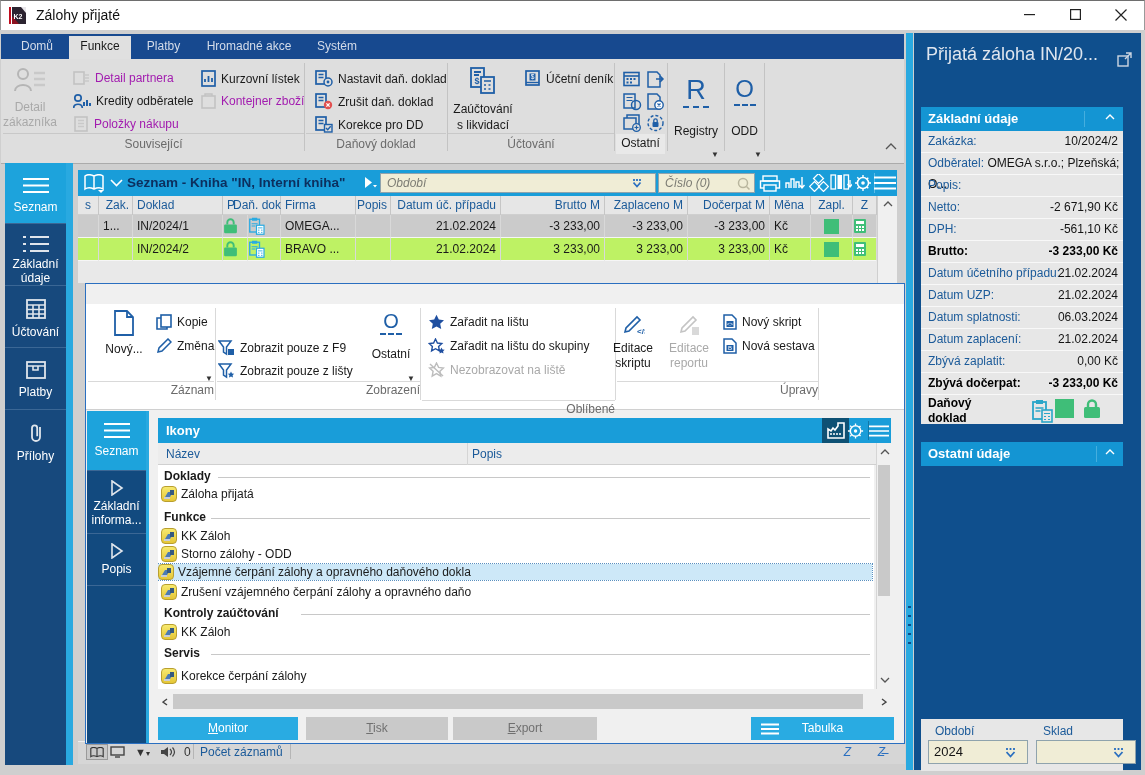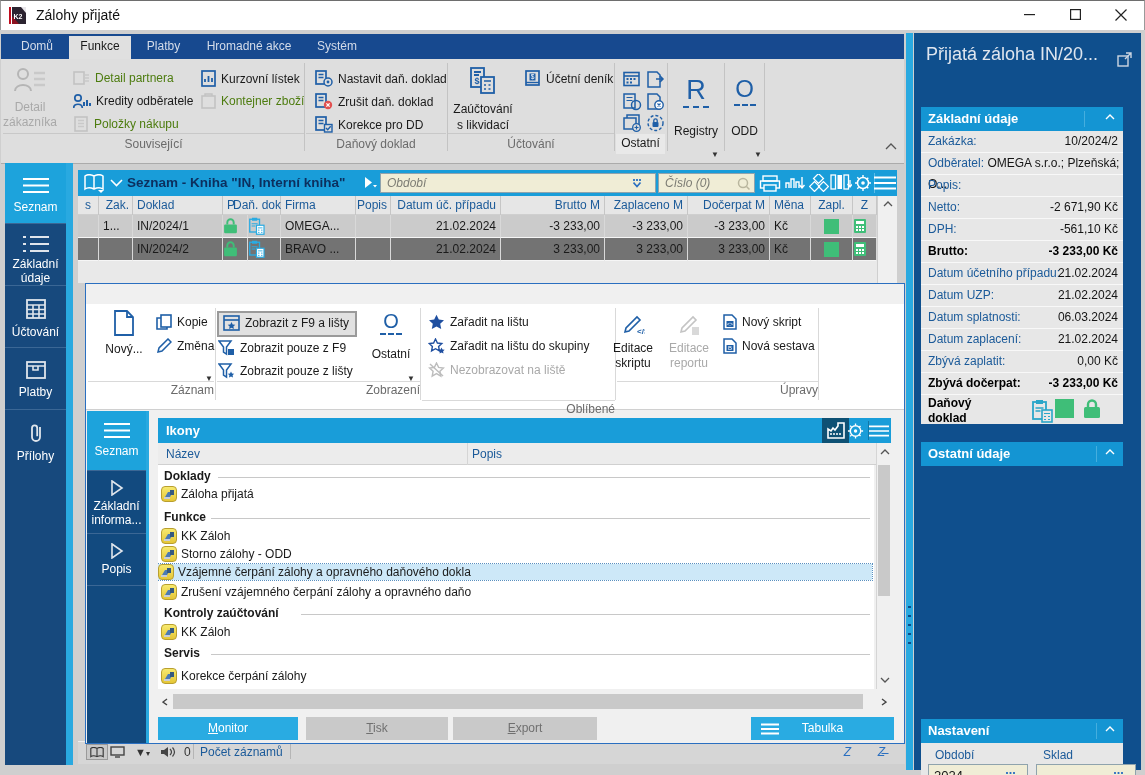--- a/index.html
+++ b/index.html
@@ -12,21 +12,21 @@
 
 #tabrow { left:1px; top:34px; width:903px; height:25px; background:#17498f; }
 .tab { position:absolute; top:0; height:25px; line-height:25px; color:#d4dce9; font-size:12px; text-align:center; }
 #tab-funkce { background:#e0e0e0; color:#1a1a1a; top:2px; height:23px; line-height:21px; }
 
 #ribbon { left:1px; top:59px; width:903px; height:105px; background:#dedede; border-bottom:1px solid #ababab; }
 .rgroupsep { position:absolute; top:4px; width:1px; height:88px; background:#c3c3c3; }
 .rcaption { position:absolute; top:74px; height:22px; line-height:20px; font-size:12px; color:#6b6b6b; text-align:center; border-top:1px solid #c8c8c8; }
 .ritem { position:absolute; height:22px; font-size:12px; color:#1a1a1a; white-space:nowrap; }
 .ritem .ic { display:inline-block; vertical-align:-4px; margin-right:5px; }
-.ritem.dis { color:#4d7c0f;text-align:center; }
+.ritem.dis { color:#a21caf;text-align:center; }
 .bigbtn { position:absolute; text-align:center; font-size:12px; color:#1a1a1a; }
 .bigbtn.dis { color:#a9a9a9; }
 
 #sidebar { left:5px; top:163px; width:61px; height:602px; background:#17497d; }
 #sidebarline { left:66px; top:163px; width:7px; height:602px; background:#29a9e0; }
 .stile { position:absolute; left:0; width:61px; text-align:center; color:#fff; font-size:12px; border-bottom:1px solid #3b6795; }
 .stile.active { background:#1da3dc; }
 
 #tablepanel { left:78px; top:170px; width:819px; height:113px; background:#e9e9e9; }
 #ttoolbar { left:0; top:0; width:819px; height:26px; background:#199dd9; }
@@ -402,21 +402,21 @@
             <rect x="3" y="8" width="2" height="2"></rect>
             <rect x="6" y="8" width="2" height="2"></rect>
             <rect x="9" y="8" width="2" height="2"></rect>
             <rect x="3" y="11" width="2" height="2"></rect>
             <rect x="6" y="11" width="2" height="2"></rect>
             <rect x="9" y="11" width="2" height="2"></rect>
           </g>
         </svg>
       </div>
     </div>
-  <div class="row" style="top:68px;background:#737373;" id="row2">
+  <div class="row" style="top:68px;background:#bef264;" id="row2">
       <div class="cell" style="left:0px;width:21px;text-align:left;padding-left:4px;"></div>
       <div class="cell" style="left:21px;width:34px;text-align:left;padding-left:4px;"></div>
       <div class="cell" style="left:55px;width:90px;text-align:left;padding-left:4px;">IN/2024/2</div>
       <div class="cell" style="left:145px;width:25px;text-align:center;">
         <svg width="15" height="16" viewBox="0 0 18 20" style="margin-top:3px">
           <rect x="1" y="8" width="16" height="11" rx="1.5" fill="#3fbe78"></rect>
           <path d="M5,8 v-2.5 a4,4 0 0 1 8,0 v2.5" fill="none" stroke="#3fbe78" stroke-width="2.4"></path>
         </svg>
       </div>
       <div class="cell" style="left:170px;width:33px;text-align:center;">
@@ -501,25 +501,20 @@
     <div class="ditem" style="left:70px;top:10px;"><span class="ic"><svg width="16" height="16" viewBox="0 0 16 16">
             <rect x="5" y="1" width="10" height="12" fill="none" stroke="#1f5fa7" stroke-width="1.6"></rect>
             <path d="M5,4 h-4 v11 h10 v-2" fill="none" stroke="#1f5fa7" stroke-width="1.6"></path>
           </svg></span>Kopie</div>
     <div class="ditem" style="left:70px;top:34px;"><span class="ic"><svg width="16" height="16" viewBox="0 0 16 16">
             <path d="M2,14 l1,-4 l9,-9 l3,3 l-9,9 z" fill="none" stroke="#1f5fa7" stroke-width="1.5"></path>
           </svg></span>Změna</div>
     <div class="dcaption" style="left:2px;width:126px;">Záznam</div>
     <div class="dgroupsep" style="left:129px;"></div>
 
-    <div class="ditem" style="left:131px;top:7px;border:2px solid #9a9a9a;background:#e1e1e1;padding:2px 6px 2px 4px;height:26px;"><span class="ic"><svg width="17" height="16" viewBox="0 0 17 16">
-            <rect x="1" y="1" width="15" height="14" fill="none" stroke="#1f5fa7" stroke-width="1.6"></rect>
-            <path d="M1,5 h15" stroke="#1f5fa7" stroke-width="1.6"></path>
-            <path d="M8.5,7 l1.2,2.4 2.6,0.3 -1.9,1.8 0.5,2.5 -2.4,-1.3 -2.4,1.3 0.5,-2.5 -1.9,-1.8 2.6,-0.3 z" fill="#1f5fa7"></path>
-          </svg></span>Zobrazit z F9 a lišty</div>
     <div class="ditem" style="left:132px;top:36px;"><span class="ic"><svg width="17" height="16" viewBox="0 0 17 16">
             <path d="M1,1 h12 l-4.5,6 v7 l-3,-2 v-5 z" fill="none" stroke="#1f5fa7" stroke-width="1.5"></path>
             <rect x="10" y="9" width="6" height="6" fill="#1f5fa7"></rect>
           </svg></span>Zobrazit pouze z F9</div>
     <div class="ditem" style="left:132px;top:59px;"><span class="ic"><svg width="17" height="16" viewBox="0 0 17 16">
             <path d="M1,1 h12 l-4.5,6 v7 l-3,-2 v-5 z" fill="none" stroke="#1f5fa7" stroke-width="1.5"></path>
             <path d="M13,8.5 l1,2 2.2,0.3 -1.6,1.5 0.4,2.2 -2,-1.1 -2,1.1 0.4,-2.2 -1.6,-1.5 2.2,-0.3 z" fill="#1f5fa7"></path>
           </svg></span>Zobrazit pouze z lišty</div>
     <div class="dcaption" style="left:131px;width:203px;">Zobrazení</div>
 
@@ -773,26 +768,20 @@
   <div class="rsection" style="top:381px;">
     <div class="rshead">Ostatní údaje
       <div style="position:absolute;right:26px;top:4px;width:1px;height:16px;background:#45aede;"></div>
       <svg class="chev" viewBox="0 0 10 6">
           <path d="M1,5 L5,1 L9,5" fill="none" stroke="#fff" stroke-width="1.4"></path>
         </svg>
     </div>
   </div>
 
   <div class="rsection" style="top:658px;">
-    <div class="rshead">Nastavení
-      <div style="position:absolute;right:26px;top:4px;width:1px;height:16px;background:#45aede;"></div>
-      <svg class="chev" viewBox="0 0 10 6">
-          <path d="M1,5 L5,1 L9,5" fill="none" stroke="#fff" stroke-width="1.4"></path>
-        </svg>
-    </div>
     <div class="rsbody" style="height:52px;position:relative;">
       <div class="abs" style="left:14px;top:5px;font-size:12px;color:#1b5a99;">Období</div>
       <div class="abs" style="left:122px;top:5px;font-size:12px;color:#1b5a99;">Sklad</div>
       <div class="abs" style="left:7px;top:21px;width:100px;height:24px;background:#f0edd6;border:1px solid #8fa3ad;font-size:13px;color:#141414;line-height:22px;padding-left:5px;">2024<svg class="abs" style="right:5px;top:6px" width="16" height="12" viewBox="0 0 16 12">
             <path d="M1,1 v2 M4.5,1 v2 M8,1 v2" stroke="#2a6fc0" stroke-width="1.8"></path>
             <path d="M0.5,5 L4.5,9.5 L8.5,5" fill="none" stroke="#2a6fc0" stroke-width="1.8"></path>
           </svg></div>
       <div class="abs" style="left:115px;top:21px;width:100px;height:24px;background:#f0edd6;border:1px solid #8fa3ad;">
           <svg class="abs" style="right:5px;top:6px" width="16" height="12" viewBox="0 0 16 12">
             <path d="M1,1 v2 M4.5,1 v2 M8,1 v2" stroke="#2a6fc0" stroke-width="1.8"></path>

